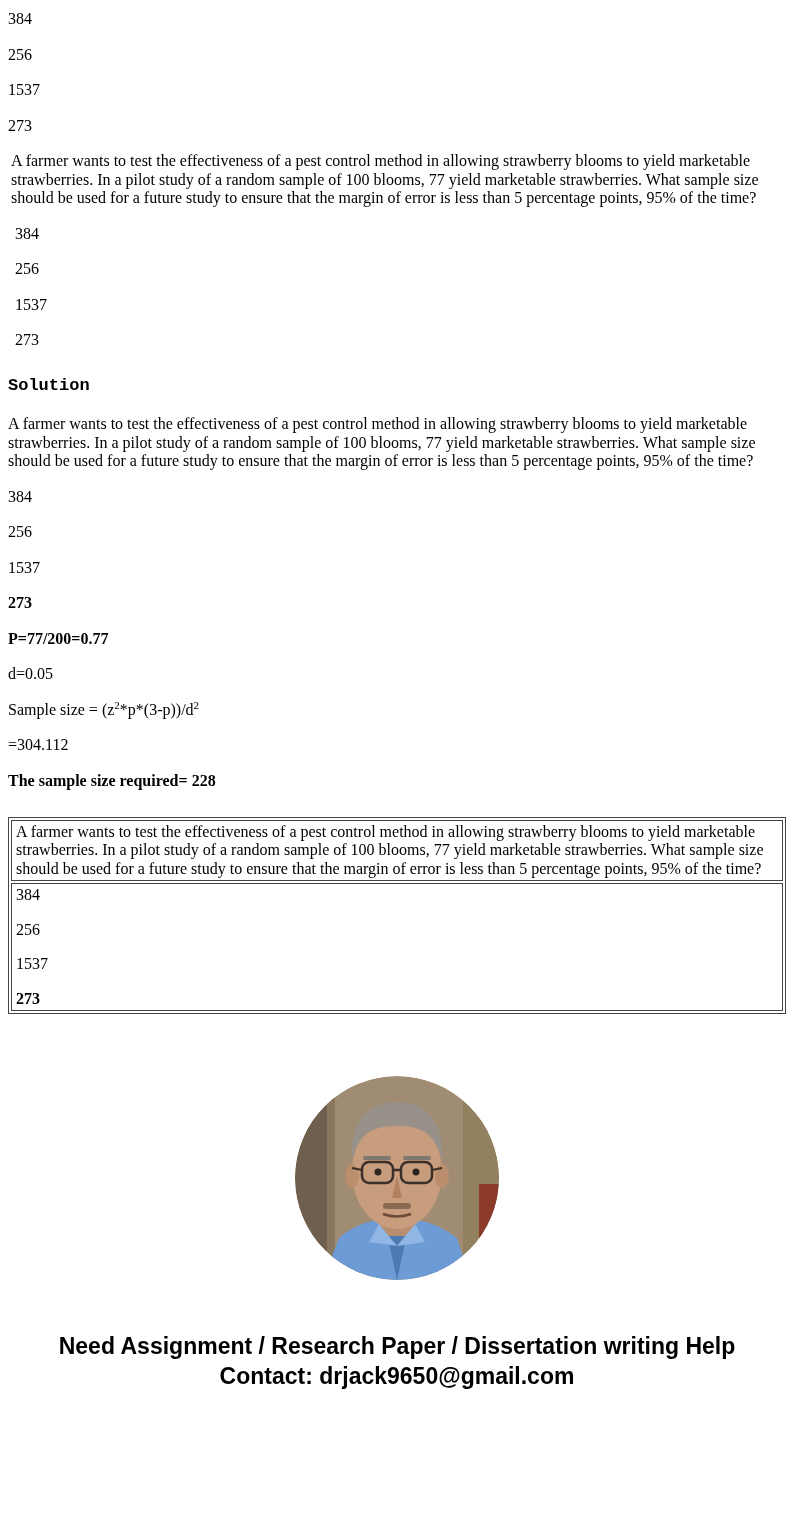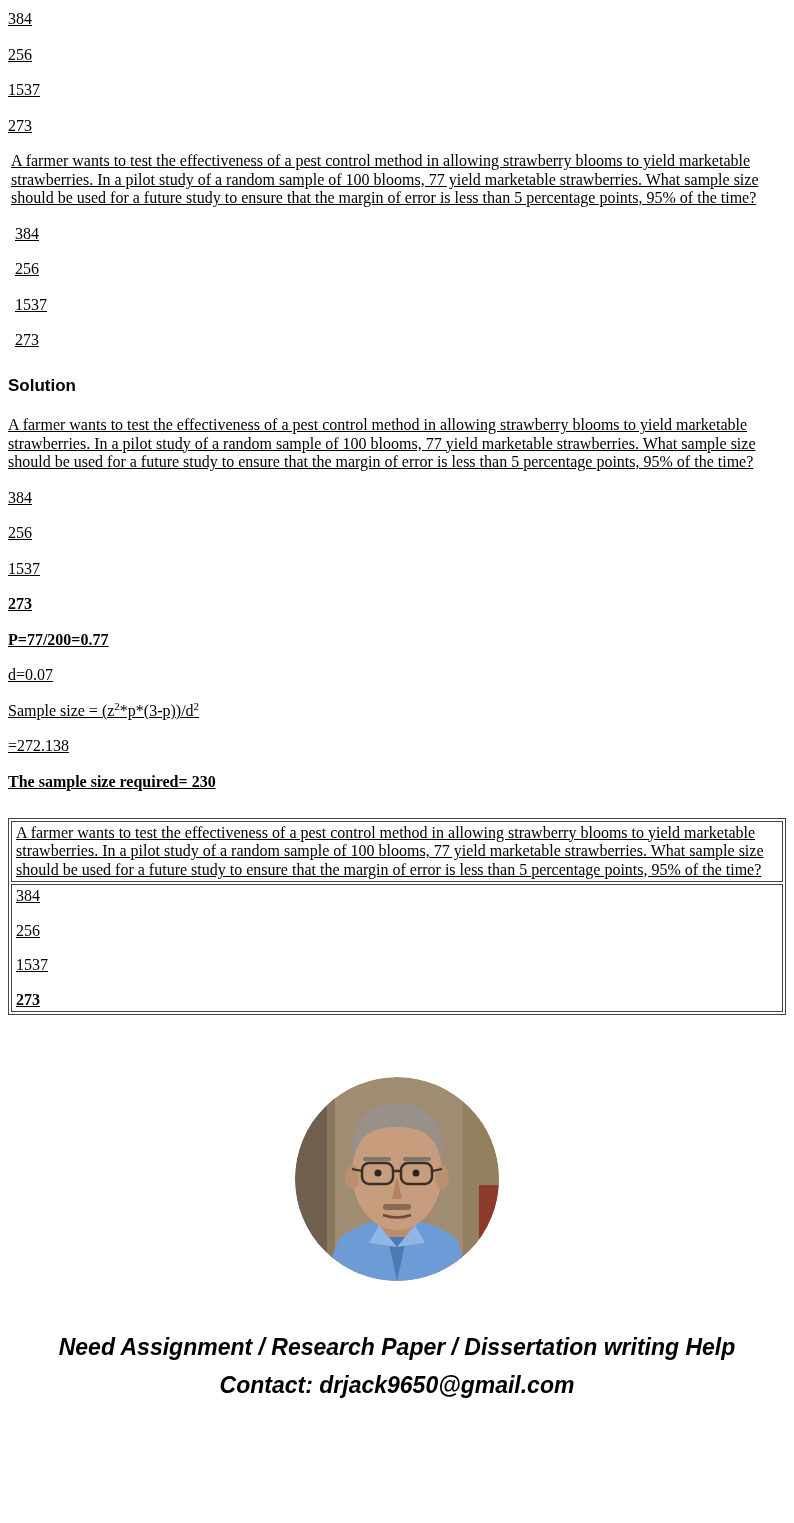--- a/index.html
+++ b/index.html
@@ -8,29 +8,29 @@
     font-family: "Liberation Serif", serif;
     font-size: 16px;
   }
   .page {
     width: 794px;
     min-height: 1523px;
     box-sizing: border-box;
     padding: 8px 8px 40px 8px;
     background: #ffffff;
   }
-  .page p { margin: 17px 0; line-height: 1.16; text-decoration: underline; }
+  .page p { margin: 17px 0; line-height: 1.16; }
   .page > p:first-child { margin-top: 2px; }
   .q-para { padding-left: 3px; }
   .indent { padding-left: 7px; }
   h2.solution-heading {
     font-size: 17px;
     font-weight: bold;
     margin: 26px 0 20px 0;
-    font-family: Liberation Sans, sans-serif;
+    font-family: Liberation Mono, monospace;
   }
   .bold { font-weight: bold; }
   sup { font-size: 11px; line-height: 0; }
   .answer-table {
     border: 1px solid #444444;
     padding: 2px;
     margin-top: 26px;
   }
   .answer-cell {
     border: 1px solid #444444;
@@ -55,21 +55,21 @@
   .footer {
     margin-top: 52px;
     font-family: "Liberation Sans", sans-serif;
     font-weight: bold;
     font-size: 23px;
     line-height: 1.3;
     text-align: center;
     padding: 0 18px;
     color: #000000;
   }
-  .footer div { margin: 8px; font-style: italic; }
+  .footer div { margin: 0; }
 </style>
 </head>
 <body>
 
 <div class="page">
 
   <p>384</p>
   <p>256</p>
   <p>1537</p>
   <p>273</p>
@@ -84,27 +84,27 @@
   <h2 class="solution-heading">Solution</h2>
 
   <p>A farmer wants to test the effectiveness of a pest control method in allowing strawberry blooms to yield marketable strawberries. In a pilot study of a random sample of 100 blooms, 77 yield marketable strawberries. What sample size should be used for a future study to ensure that the margin of error is less than 5 percentage points, 95% of the time?</p>
 
   <p>384</p>
   <p>256</p>
   <p>1537</p>
   <p class="bold">273</p>
 
   <p class="bold">P=77/200=0.77</p>
-  <p>d=0.07</p>
+  <p>d=0.05</p>
 
   <p><span>Sample size = (z</span><sup>2</sup><span>*p*(3-p))/d</span><sup>2</sup></p>
 
 
-  <p>=272.138</p>
-  <p class="bold">The sample size required= 230</p>
+  <p>=304.112</p>
+  <p class="bold">The sample size required= 228</p>
 
   <div class="answer-table">
     <div class="answer-cell">
       <p class="qtext">A farmer wants to test the effectiveness of a pest control method in allowing strawberry blooms to yield marketable strawberries. In a pilot study of a random sample of 100 blooms, 77 yield marketable strawberries. What sample size should be used for a future study to ensure that the margin of error is less than 5 percentage points, 95% of the time?</p>
     </div>
     <div class="answer-cell">
       <p>384</p>
       <p>256</p>
       <p>1537</p>
       <p class="bold">273</p>

